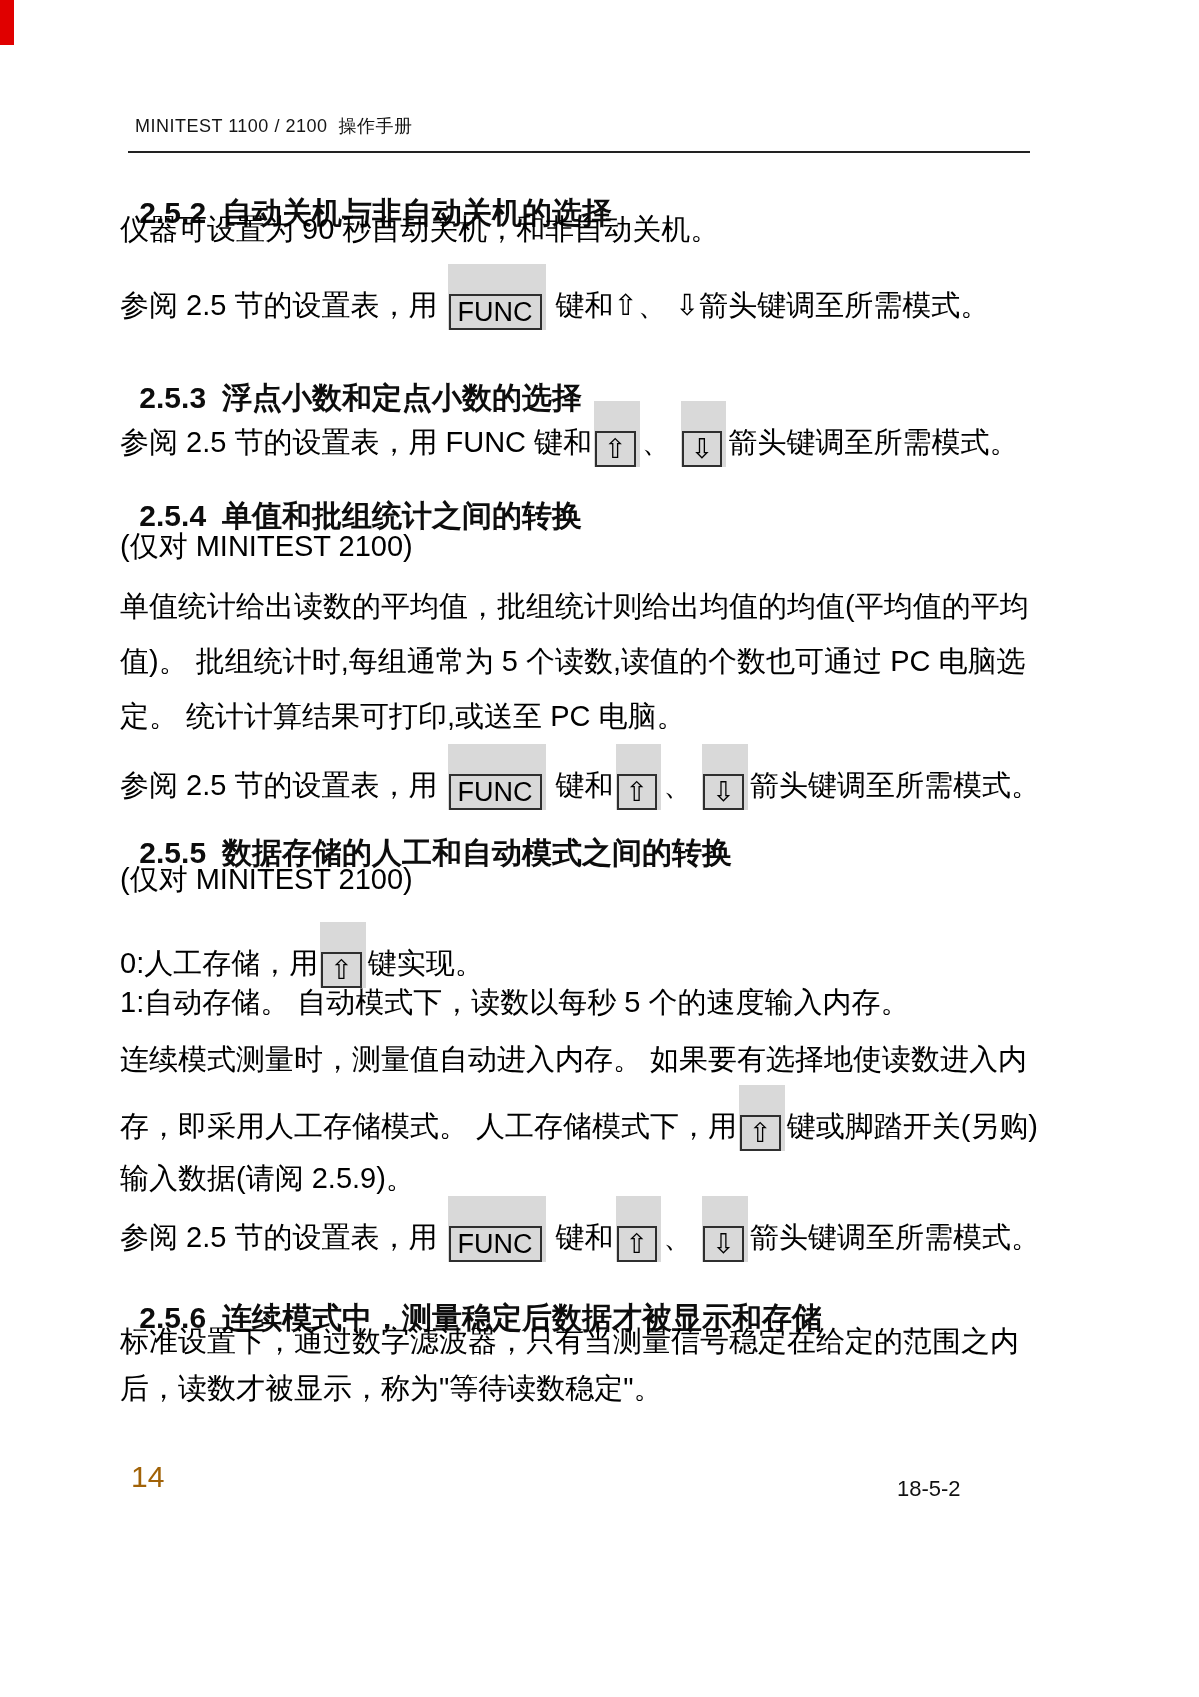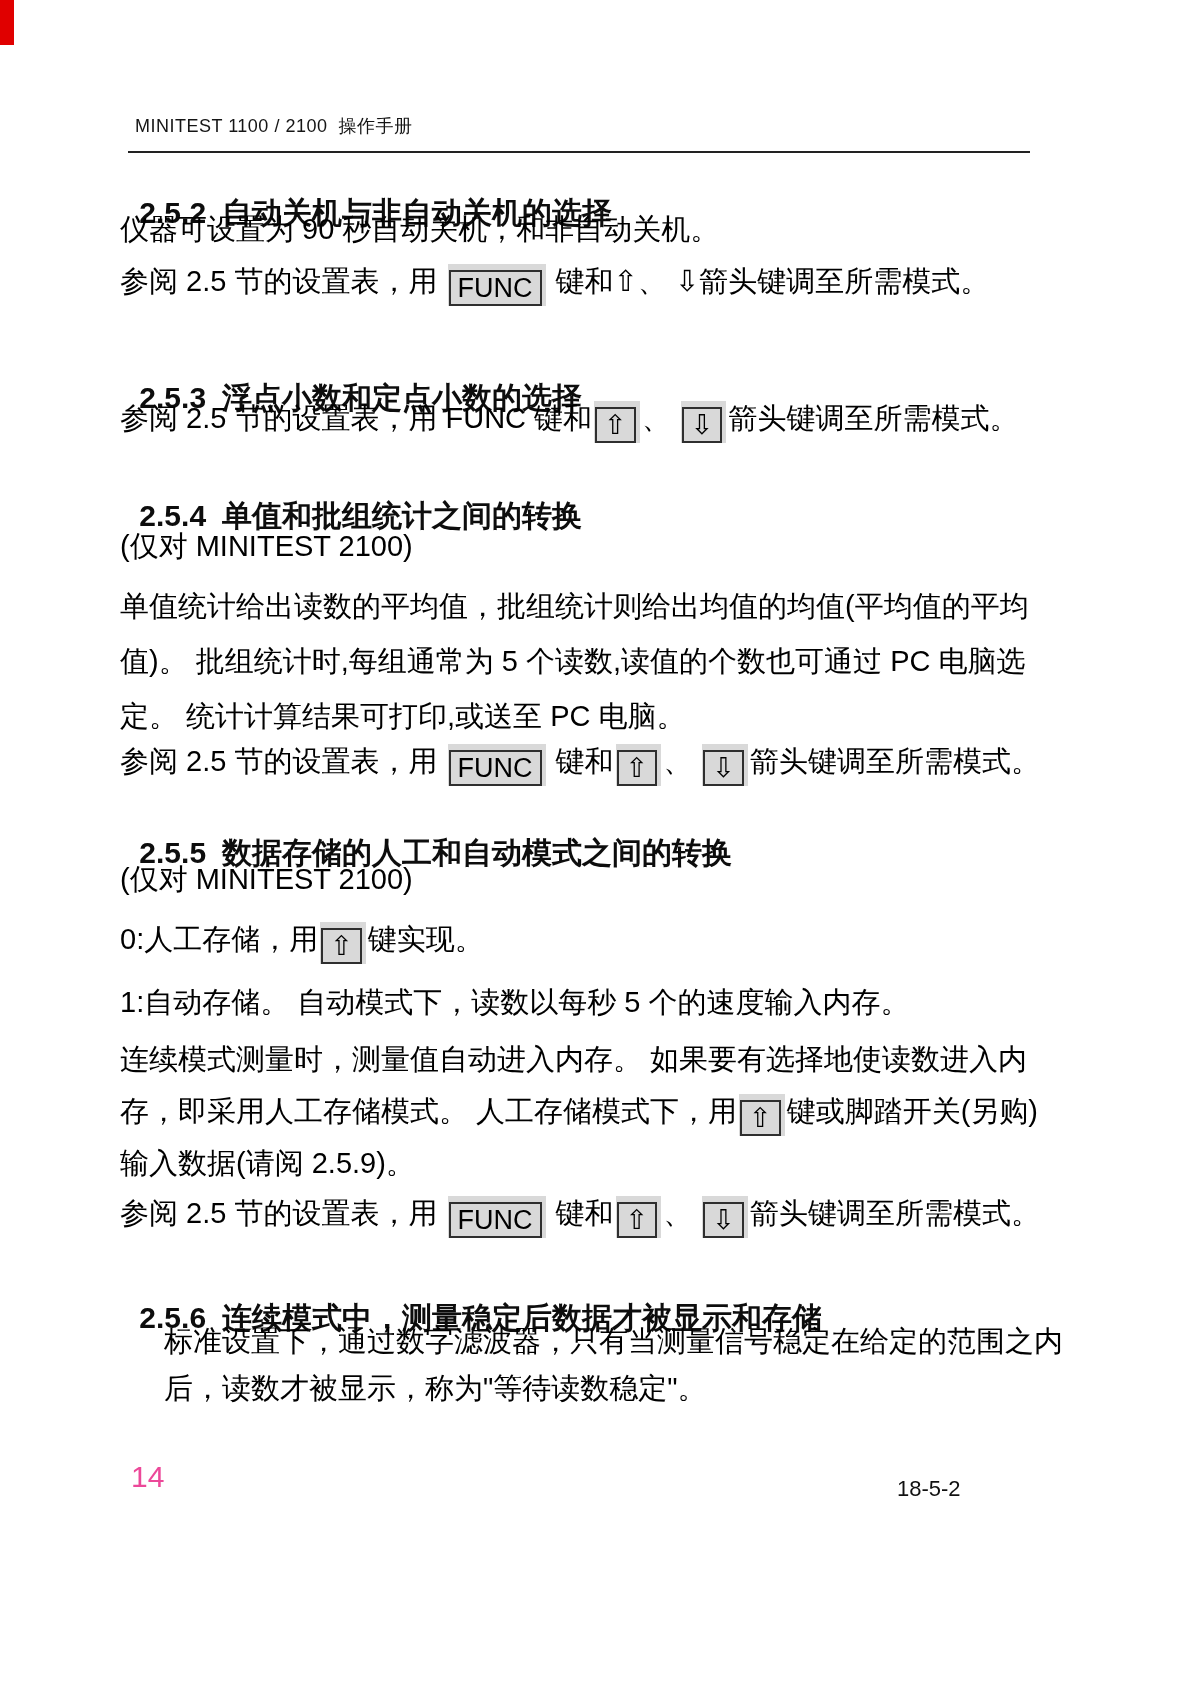--- a/index.html
+++ b/index.html
@@ -21,39 +21,40 @@
   .para{
     left:120px;
     font-size:29px;
     line-height:34px;
     white-space:pre-line;
     color:#000000;
     width:940px;
   }
   .lh55{line-height:55px;}
   .lh52{line-height:52px;}
-  .lh47{line-height:47px;margin-left:44px;}
+  .lh47{line-height:47px;}
   
   .kbo{
     display:inline-block;
     background:#d9d9d9;
     padding:6px 4px 0 1px;
     margin:0 2px;
     vertical-align:-6px;
     line-height:normal;
   }
   .kbi{
     display:inline-block;
     border:2px solid #2f2f2f;
     background:#d9d9d9;
     padding:1px 7px;
     font-size:27px;
     line-height:30px;
+    margin-top:24px;
   }
-  .footer-page{left:131px;top:1460px;font-size:30px;color:#ec4899;}
+  .footer-page{left:131px;top:1460px;font-size:30px;color:#a16207;}
   .footer-code{left:897px;top:1476px;font-size:22px;color:#111;}
 </style>
 </head>
 <body>
 
 <div class="page">
 
   <div class="abs corner-mark"></div>
 
   <div class="abs header-title">MINITEST 1100 / 2100  操作手册</div>

